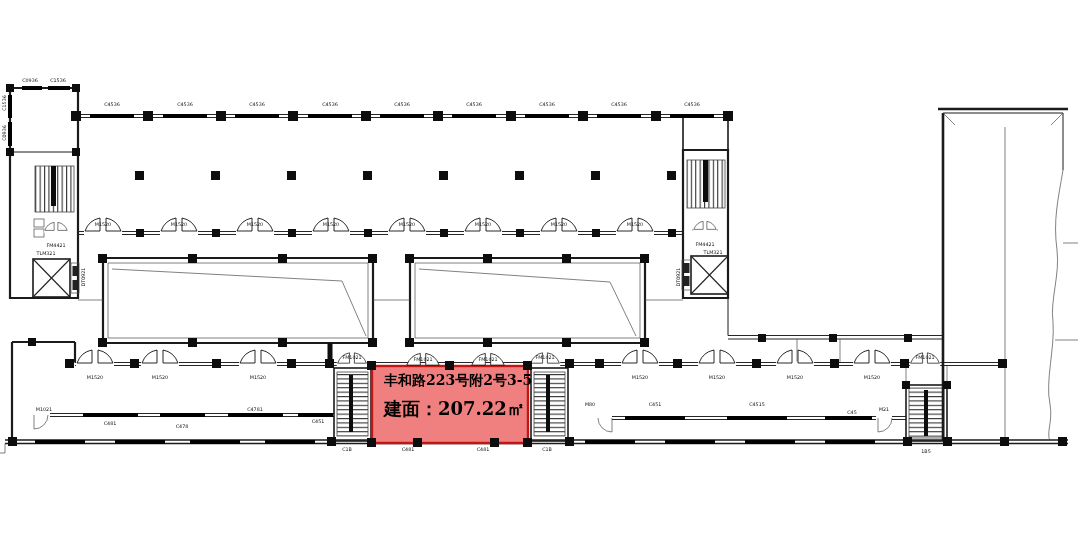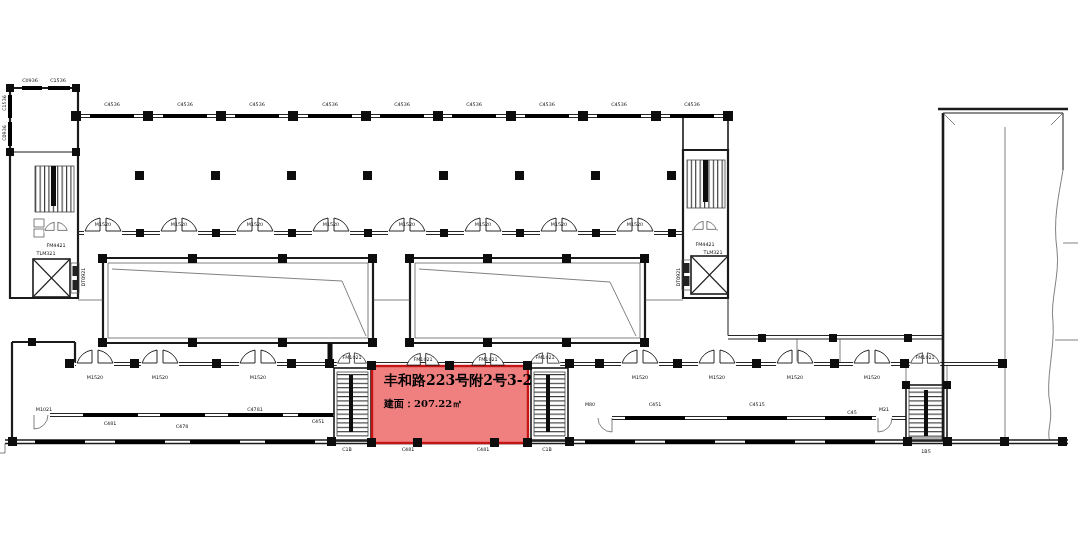--- a/index.html
+++ b/index.html
@@ -16,21 +16,21 @@
   .win{stroke:#000;stroke-width:4;fill:none;}
   .col{fill:#0d0d0d;stroke:none;}
   .leaf{fill:#ffffff;stroke:#111;stroke-width:.9;}
   .gap{fill:#ffffff;stroke:none;}
   .xline{stroke:#222;stroke-width:1.1;}
   .stair{stroke:#444;stroke-width:.8;}
   .unitrect{stroke-width:2.4;}
   .unit-text{position:absolute;color:#000;font-family:"DejaVu Serif","Liberation Serif",serif;
              font-weight:bold;white-space:nowrap;}
   .u1{left:384px;top:372px;font-size:14px;}
-  .u2{left:384px;top:397px;font-size:10px;}
+  .u2{left:384px;top:397px;font-size:18px;}
   .u3{left:372px;top:419px;width:140px;text-align:center;font-size:16px;letter-spacing:2px;}
   .labels{position:absolute;left:0;top:0;width:1080px;height:550px;pointer-events:none;}
   .cadlab{position:absolute;font-size:6px;line-height:1;color:#111;white-space:nowrap;
           font-family:"DejaVu Sans","Liberation Sans",sans-serif;
           transform:translate(-50%,-50%) scale(.8);}
   .cadlab.rot{transform:translate(-50%,-50%) scale(.8) rotate(-90deg);}
 </style>
 </head>
 <body>
 
@@ -280,21 +280,21 @@
     <rect class="col" x="367" y="361" width="9" height="9"></rect>
         <rect class="col" x="445" y="361" width="9" height="9"></rect>
     <rect class="col" x="523" y="361" width="9" height="9"></rect>
     <rect class="col" x="367" y="438" width="9" height="9"></rect>
         <rect class="col" x="413" y="438" width="9" height="9"></rect>
     <rect class="col" x="490" y="438" width="9" height="9"></rect>
         <rect class="col" x="523" y="438" width="9" height="9"></rect>
   </g>
 </svg>
 
-<div class="unit-text u1">丰和路223号附2号3-2</div>
+<div class="unit-text u1">丰和路223号附2号3-5</div>
 <div class="unit-text u2">建面：207.22㎡</div>
 
 <div class="labels">
       <span class="cadlab" style="left: 30px; top: 80px;">C0936</span>
       <span class="cadlab" style="left: 58px; top: 80px;">C1536</span>
       <span class="cadlab rot" style="left: 4px; top: 103px;">C1536</span>
       <span class="cadlab rot" style="left: 4px; top: 133px;">C0936</span>
       <span class="cadlab" style="left: 112px; top: 104px;">C4536</span>
       <span class="cadlab" style="left: 185px; top: 104px;">C4536</span>
       <span class="cadlab" style="left: 257px; top: 104px;">C4536</span>

